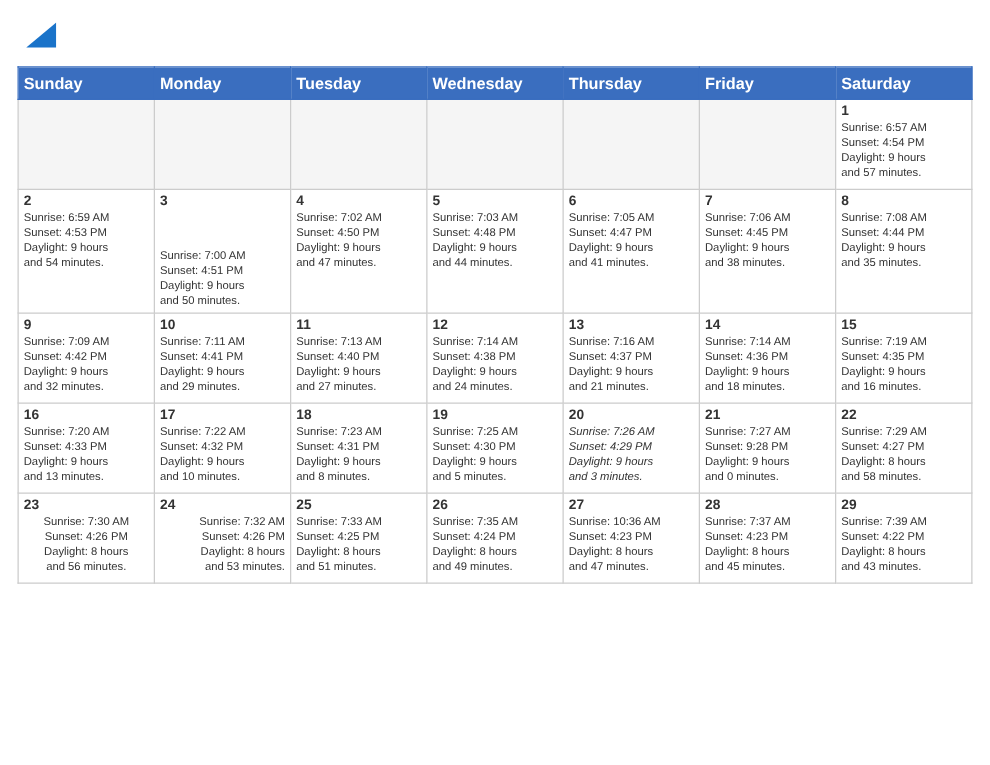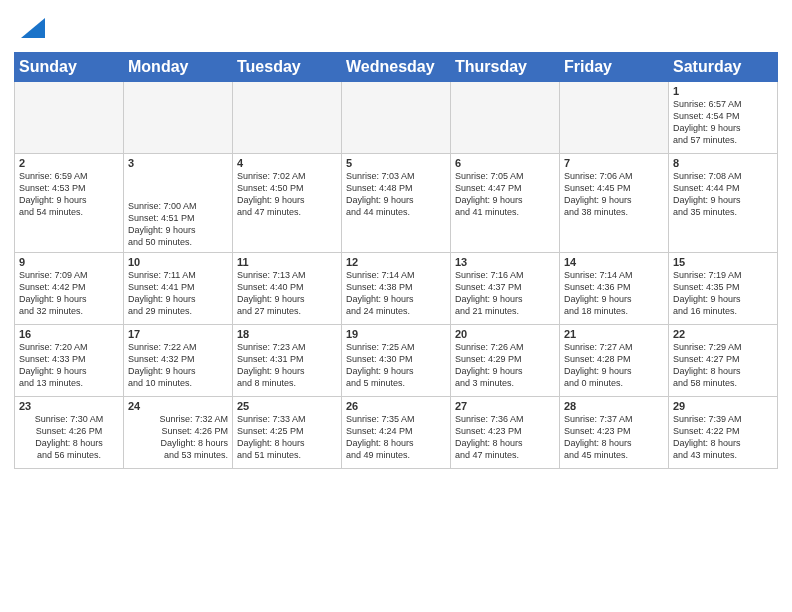--- a/index.html
+++ b/index.html
@@ -54,21 +54,21 @@
       margin-top: 2px;
     }
     .calendar {
       width: 100%;
       border-collapse: collapse;
       border: 1px solid #ccc;
     }
     .calendar th {
       background: #3a6ebf;
       color: #fff;
-      font-size: 16px;
+      font-size: 13px;
       font-weight: bold;
       padding: 5px 4px;
       text-align: left;
       border: 1px solid #3a6ebf;
     }
     .calendar td {
       vertical-align: top;
       border: 1px solid #ccc;
       padding: 3px 4px;
       width: calc(100% / 7);
@@ -272,29 +272,29 @@
           </td>
           <td>
             <span class="day-number">19</span>
             <div class="day-info" style="white-space: pre-line;">Sunrise: 7:25 AM
 Sunset: 4:30 PM
 Daylight: 9 hours
 and 5 minutes.</div>
           </td>
           <td>
             <span class="day-number">20</span>
-            <div class="day-info" style="white-space: pre-line;">Sunrise: 7:26 AM
+            <div class="day-info" style="white-space: pre-line; font-style: italic;">Sunrise: 7:26 AM
 Sunset: 4:29 PM
 Daylight: 9 hours
 and 3 minutes.</div>
           </td>
           <td>
             <span class="day-number">21</span>
             <div class="day-info" style="white-space: pre-line;">Sunrise: 7:27 AM
-Sunset: 4:28 PM
+Sunset: 9:28 PM
 Daylight: 9 hours
 and 0 minutes.</div>
           </td>
           <td>
             <span class="day-number">22</span>
             <div class="day-info" style="white-space: pre-line;">Sunrise: 7:29 AM
 Sunset: 4:27 PM
 Daylight: 8 hours
 and 58 minutes.</div>
           </td>
@@ -323,21 +323,21 @@
           </td>
           <td>
             <span class="day-number">26</span>
             <div class="day-info" style="white-space: pre-line;">Sunrise: 7:35 AM
 Sunset: 4:24 PM
 Daylight: 8 hours
 and 49 minutes.</div>
           </td>
           <td>
             <span class="day-number">27</span>
-            <div class="day-info" style="white-space: pre-line;">Sunrise: 7:36 AM
+            <div class="day-info" style="white-space: pre-line;">Sunrise: 10:36 AM
 Sunset: 4:23 PM
 Daylight: 8 hours
 and 47 minutes.</div>
           </td>
           <td>
             <span class="day-number">28</span>
             <div class="day-info" style="white-space: pre-line;">Sunrise: 7:37 AM
 Sunset: 4:23 PM
 Daylight: 8 hours
 and 45 minutes.</div>

